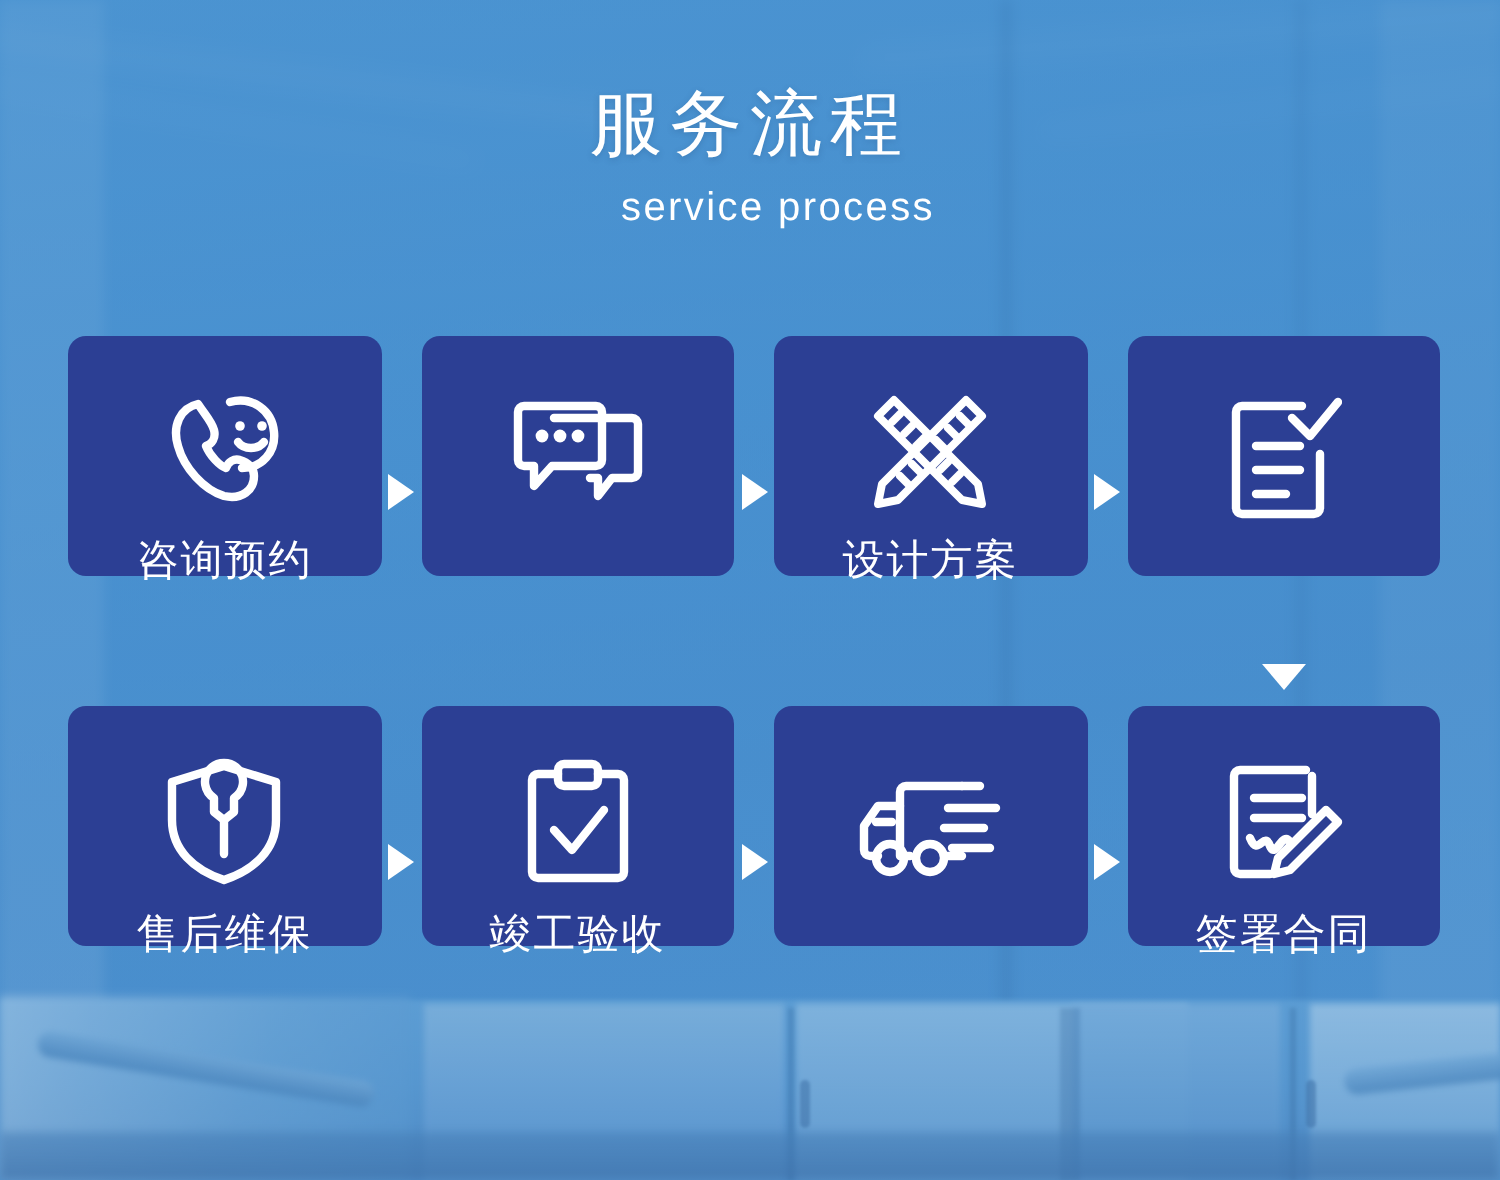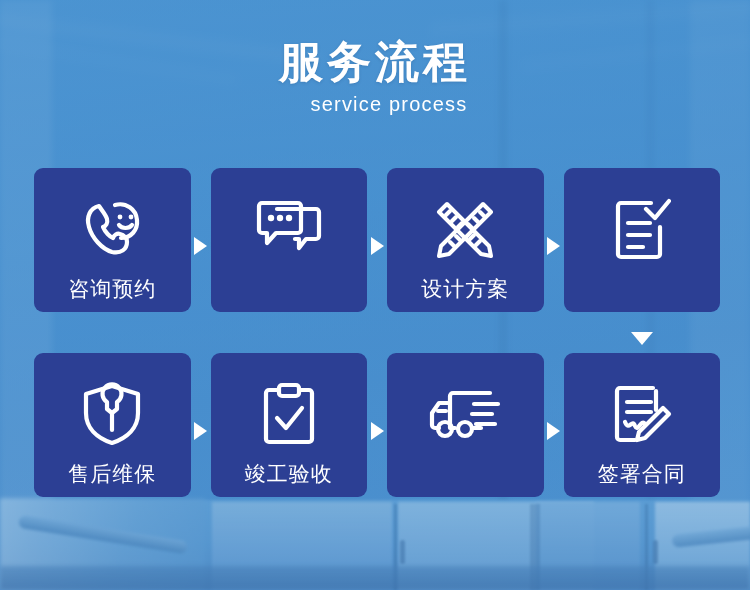--- a/index.html
+++ b/index.html
@@ -142,22 +142,22 @@
 
   
   .header {
     position: absolute;
     left: 0; right: 0;
     top: 38px;
     text-align: center;
     z-index: 5;
   }
   .header-title {
-    font-size: 44px;
-    font-weight: bold;
+    font-size: 36px;
+    font-weight: normal;
     color: #ffffff;
     letter-spacing: 4px;
     line-height: 48px;
     text-shadow: 0 1px 3px rgba(30,70,120,0.25);
   }
   .header-subtitle {
     margin-top: 6px;
     font-size: 20px;
     color: #ffffff;
     letter-spacing: 1.2px;
@@ -175,21 +175,21 @@
   }
   .row {
     display: flex;
     align-items: flex-start;
     height: 156px;
   }
   .row + .row { margin-top: 29px; border-radius: 24px; }
 
   .card {
     width: 157px;
-    height: 144px;
+    height: 120px;
     background: #2c3f94;
     border-radius: 9px;
     box-sizing: border-box;
     display: flex;
     flex-direction: column;
     align-items: center;
     justify-content: flex-start;
     padding-top: 26px;
     position: relative;
   }

